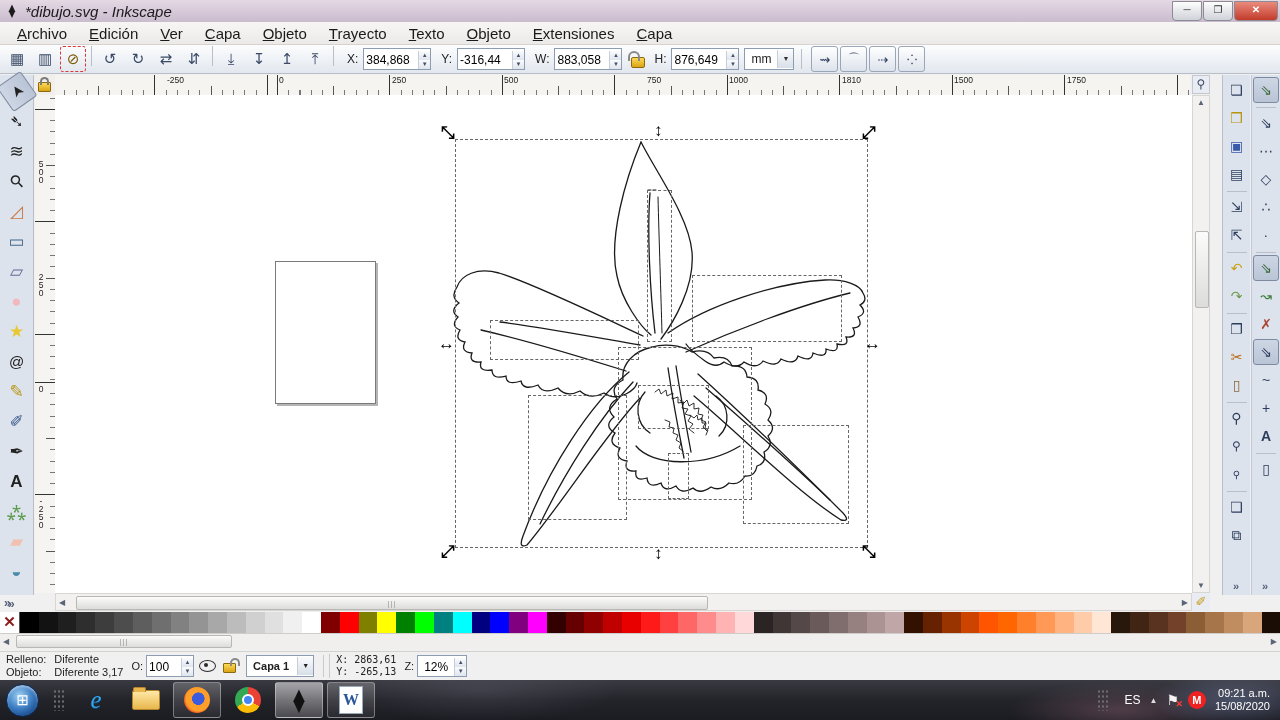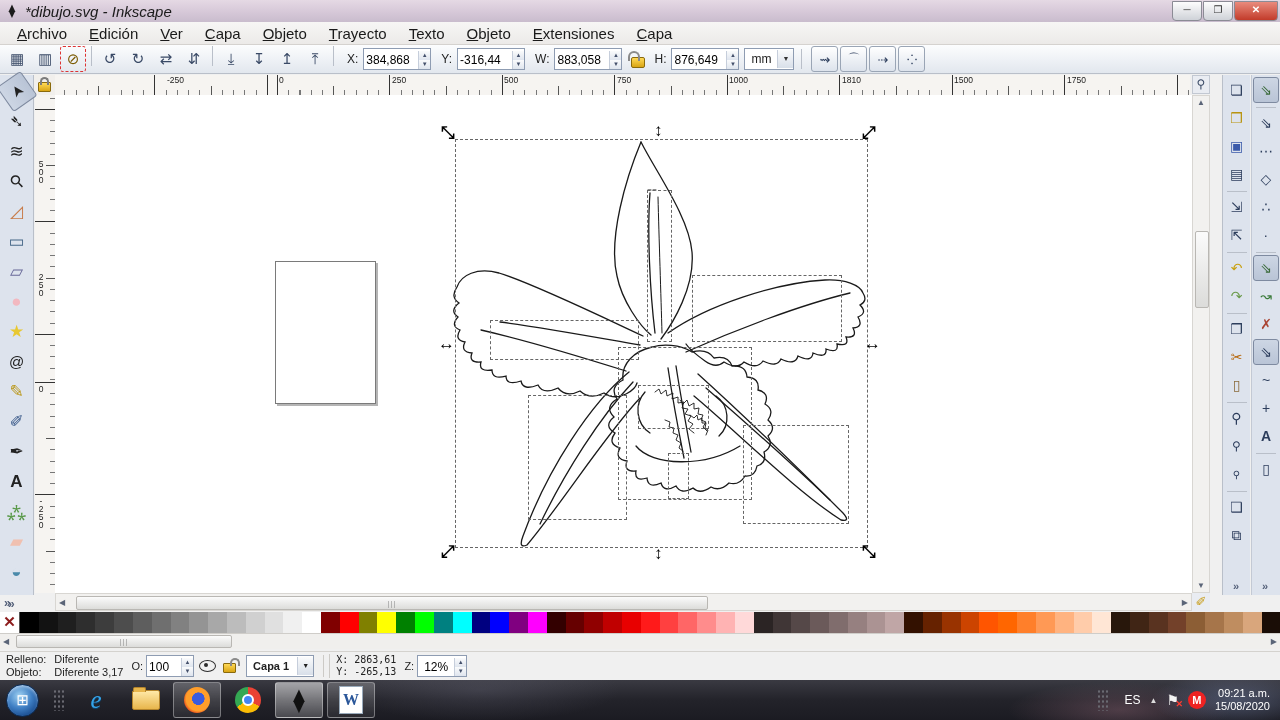--- a/index.html
+++ b/index.html
@@ -276,21 +276,21 @@
   </div>
 
   <div id="corner-lock">
     <span class="guidelock"></span>
   </div>
   <div id="hruler">
       <span class="hr-label" style="left:112px">-250</span>
       <span class="hr-label" style="left:224px">0</span>
       <span class="hr-label" style="left:337px">250</span>
       <span class="hr-label" style="left:449px">500</span>
-      <span class="hr-label" style="left:562px">750</span>
+      <span class="hr-label" style="left:592px">750</span>
       <span class="hr-label" style="left:674px">1000</span>
       <span class="hr-label" style="left:787px">1810</span>
       <span class="hr-label" style="left:899px">1500</span>
       <span class="hr-label" style="left:1012px">1750</span>
     </div>
   <div id="vruler">
       <span class="vr-label" style="top:64px">500</span>
       <span class="vr-label" style="top:177px">250</span>
       <span class="vr-label" style="top:289px">0</span>
       <span class="vr-label" style="top:401px">-250</span>

